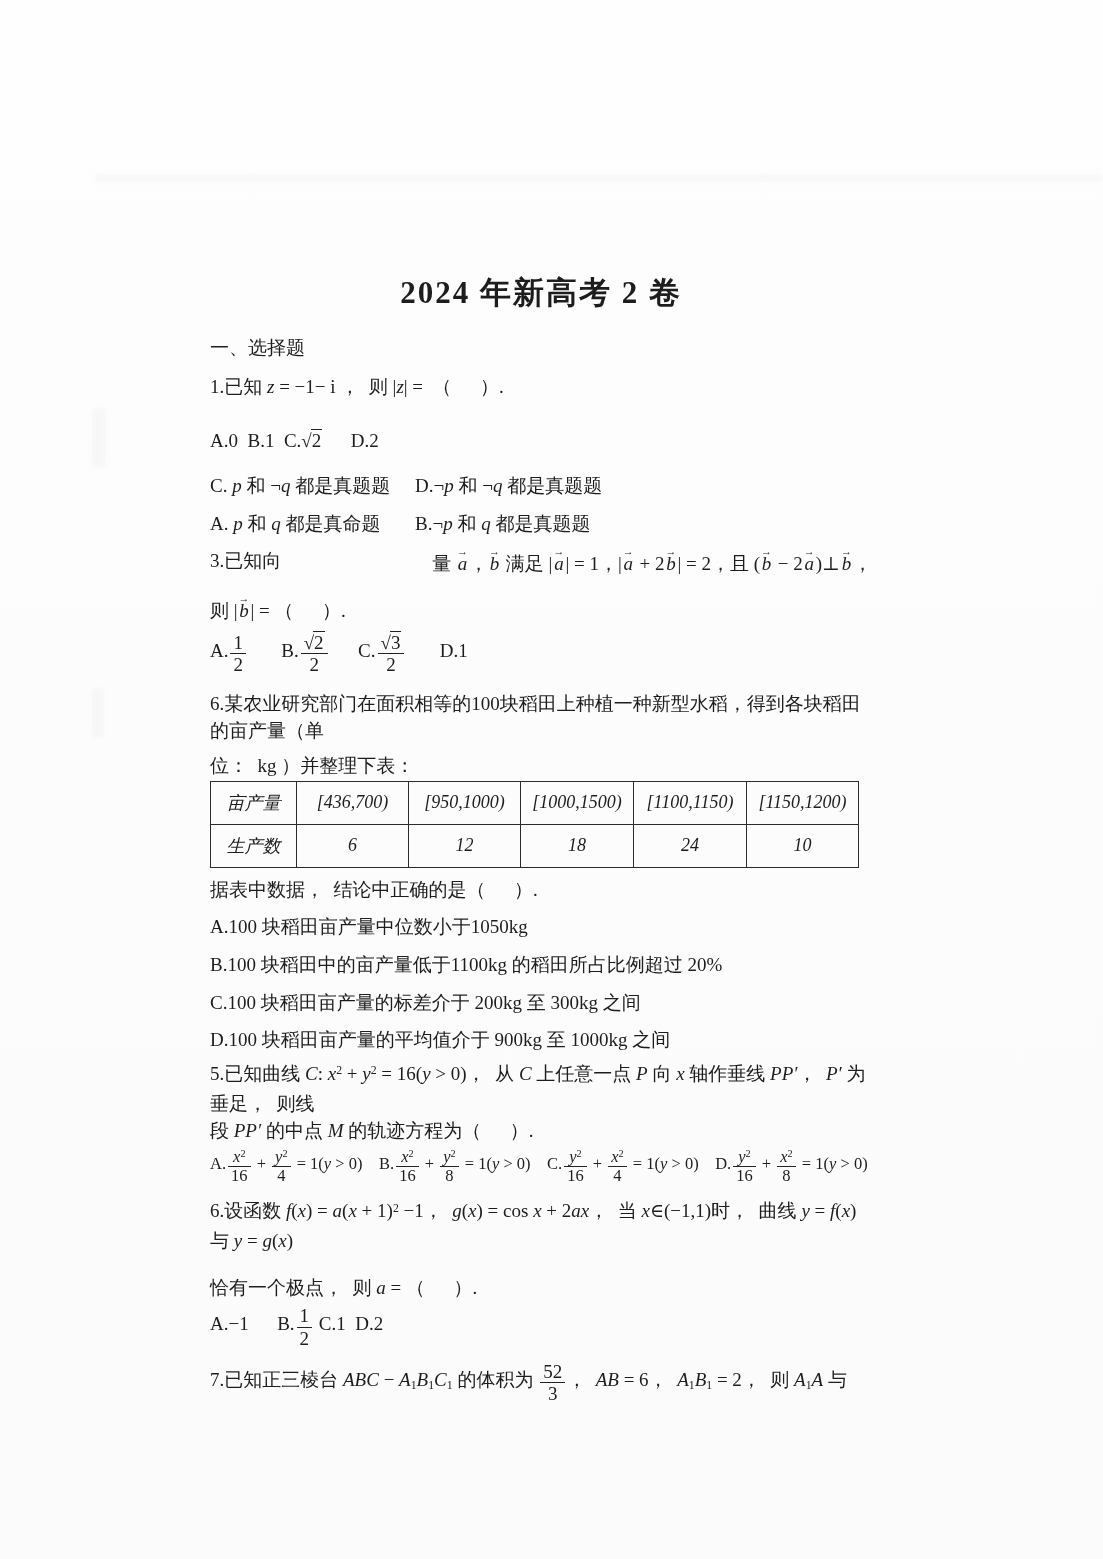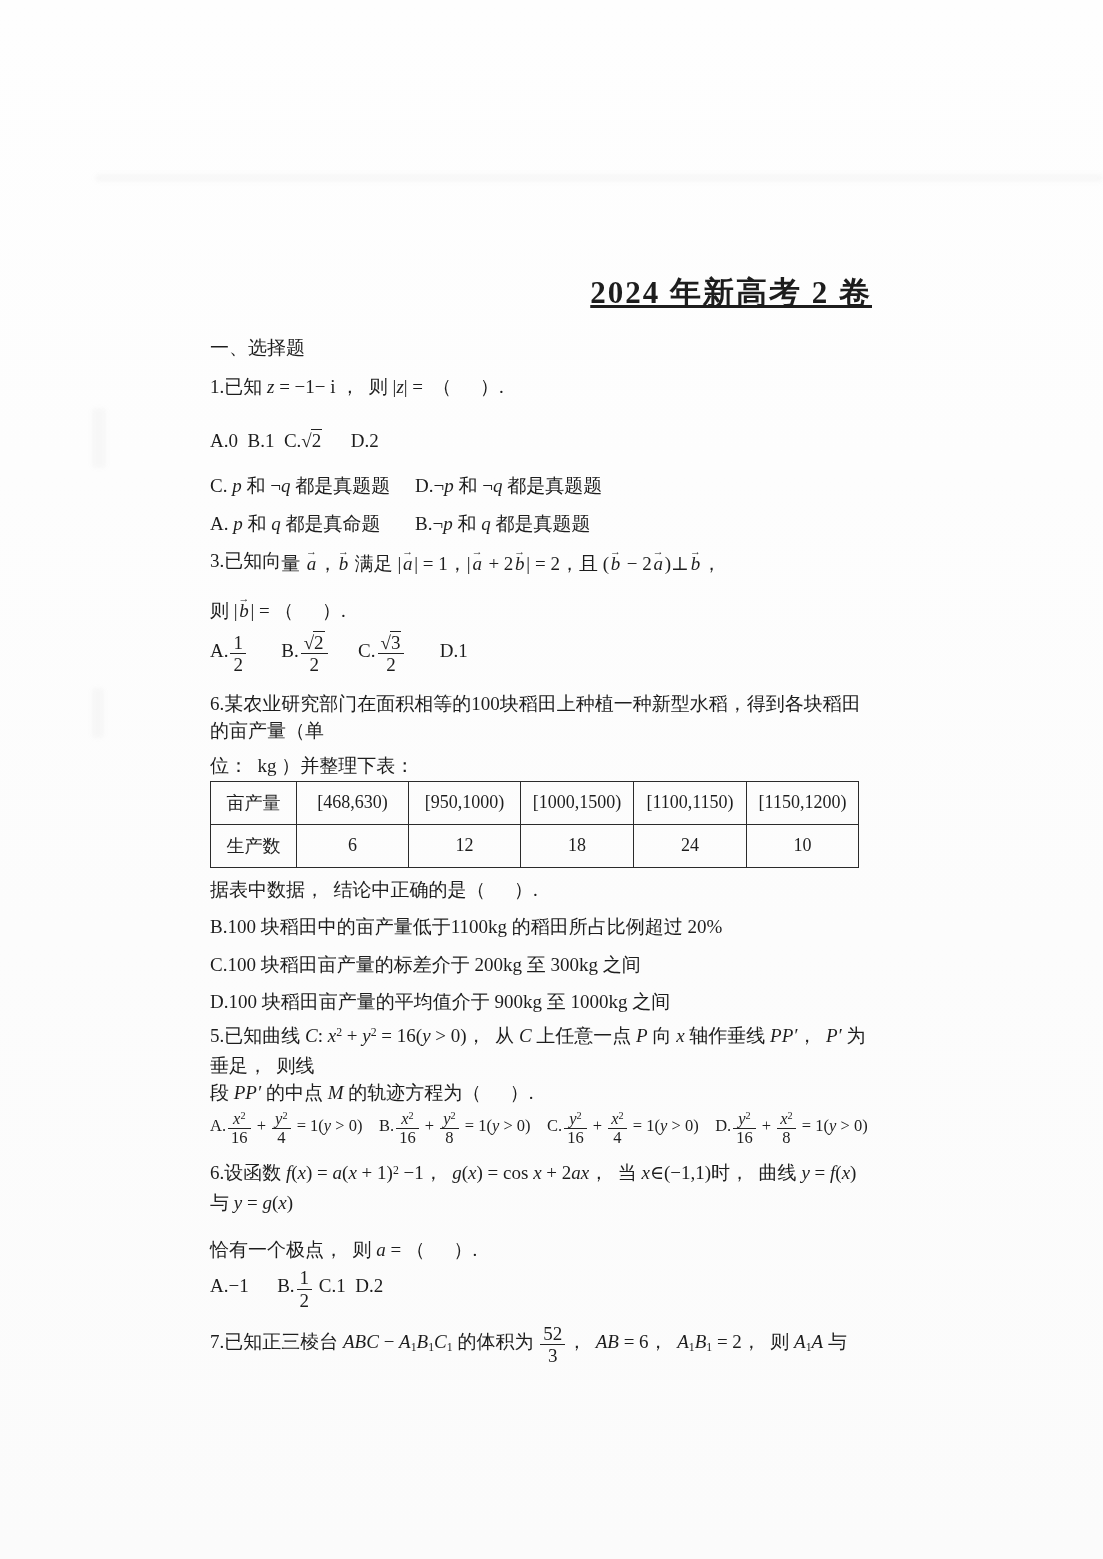--- a/index.html
+++ b/index.html
@@ -9,40 +9,40 @@
     font-family:"Liberation Serif","DejaVu Serif",serif;
     color:#1d1d1d;
     overflow:hidden;
   }
   .page{position:relative;width:1103px;height:1559px;background:linear-gradient(180deg,#fefefe 0%,#fcfcfc 60%,#fbfbfb 100%);}
   .artifact{position:absolute;background:rgba(130,130,130,0.05);filter:blur(2px);border-radius:4px;}
   .a1{left:95px;top:174px;width:1008px;height:8px;}
   .a2{left:92px;top:408px;width:14px;height:60px;}
   .a3{left:92px;top:688px;width:12px;height:50px;}
   .content{position:absolute;left:210px;top:272px;width:662px;}
-  .title{font-size:31px;font-weight:600;letter-spacing:2px;text-align:right;margin:0 0 20px 0;text-decoration:underline;}
+  .title{font-size:31px;font-weight:600;letter-spacing:2px;text-align:center;margin:0 0 20px 0;}
   .line{font-size:19px;line-height:27px;white-space:pre-wrap;}
   .row{display:flex;align-items:flex-start;}
   .w205{flex:0 0 205px;}
-  .spread{}
+  .spread{justify-content:space-between;}
   .sm{font-size:16.5px;}
   .i{font-style:italic;}
   .b{font-weight:700;}
   .sup{font-size:0.62em;position:relative;top:-0.45em;}
   .sub{font-size:0.62em;position:relative;top:0.24em;}
   .frac{display:inline-block;text-align:center;vertical-align:-0.75em;margin:0 2px;}
   .frac .num{display:block;line-height:1.12;padding:0 3px;}
   .frac .den{display:block;line-height:1.12;border-top:1.4px solid #222;padding:0 3px;}
   .sqrt{display:inline-block;white-space:nowrap;}
   .sqrt .rad{letter-spacing:-1px;}
   .sqrt .radbody{border-top:1.4px solid #222;padding:0 1px;}
   .vec{display:inline-block;text-align:center;margin:0 1px;}
   .vec .arr{display:block;font-size:11px;line-height:6px;height:7px;transform:translateY(1px);}
   .vec .vb{display:block;font-style:italic;line-height:20px;}
-  table.freq{border-collapse:collapse;width:648px;margin:2px 0 8px 0;table-layout:fixed;}
+  table.freq{border-collapse:collapse;width:648px;margin:2px 0 8px 0;table-layout:fixed;font-style:italic;}
   table.freq td{border:1.6px solid #2b2b2b;text-align:center;font-size:18px;height:42px;padding:0 2px;overflow:hidden;}
 </style>
 </head>
 <body>
 
 <div class="page">
   <div class="artifact a1"></div>
   <div class="artifact a2"></div>
   <div class="artifact a3"></div>
 
@@ -79,38 +79,39 @@
         <col style="width:86px">
           <col style="width:112px">
           <col style="width:112px">
           <col style="width:113px">
           <col style="width:113px">
           <col style="width:112px">
       </colgroup>
       <tbody>
         <tr>
           <td>亩产量</td>
-          <td>[468,630)</td>
+          <td>[436,700)</td>
           <td>[950,1000)</td>
           <td>[1000,1500)</td>
           <td>[1100,1150)</td>
           <td>[1150,1200)</td>
         </tr>
         <tr>
           <td>生产数</td>
           <td>6</td>
           <td>12</td>
           <td>18</td>
           <td>24</td>
           <td>10</td>
         </tr>
       </tbody>
     </table>
 
     <div class="line" style="margin-bottom:10px">据表中数据，  结论中正确的是（      ）.</div>
+    <div class="line" style="margin-bottom:11px">A.100 块稻田亩产量中位数小于1050kg</div>
     <div class="line" style="margin-bottom:11px">B.100 块稻田中的亩产量低于1100kg 的稻田所占比例超过 20%</div>
     <div class="line" style="margin-bottom:10px">C.100 块稻田亩产量的标差介于 200kg 至 300kg 之间</div>
     <div class="line" style="margin-bottom:7px">D.100 块稻田亩产量的平均值介于 900kg 至 1000kg 之间</div>
 
     <div class="line" style="">5.已知曲线 <span class="i">C</span>: <span class="i">x</span><span class="sup">2</span> + <span class="i">y</span><span class="sup">2</span> = 16(<span class="i">y</span> &gt; 0)，  从 <span class="i">C</span> 上任意一点 <span class="i">P</span> 向 <span class="i">x</span> 轴作垂线 <span class="i">PP′</span>，  <span class="i">P′</span> 为垂足，  则线</div>
     <div class="line" style="margin-bottom:4px">段 <span class="i">PP′</span> 的中点 <span class="i">M</span> 的轨迹方程为（      ）.</div>
     <div class="line sm" style="margin-bottom:12px;white-space:pre">A.<span class="frac"><span class="num"><span class="i">x</span><span class="sup">2</span></span><span class="den">16</span></span> + <span class="frac"><span class="num"><span class="i">y</span><span class="sup">2</span></span><span class="den">4</span></span> = 1(<span class="i">y</span> &gt; 0)    B.<span class="frac"><span class="num"><span class="i">x</span><span class="sup">2</span></span><span class="den">16</span></span> + <span class="frac"><span class="num"><span class="i">y</span><span class="sup">2</span></span><span class="den">8</span></span> = 1(<span class="i">y</span> &gt; 0)    C.<span class="frac"><span class="num"><span class="i">y</span><span class="sup">2</span></span><span class="den">16</span></span> + <span class="frac"><span class="num"><span class="i">x</span><span class="sup">2</span></span><span class="den">4</span></span> = 1(<span class="i">y</span> &gt; 0)    D.<span class="frac"><span class="num"><span class="i">y</span><span class="sup">2</span></span><span class="den">16</span></span> + <span class="frac"><span class="num"><span class="i">x</span><span class="sup">2</span></span><span class="den">8</span></span> = 1(<span class="i">y</span> &gt; 0)</div>
 
     <div class="line" style="margin-bottom:20px">6.设函数 <span class="i">f</span>(<span class="i">x</span>) = <span class="i">a</span>(<span class="i">x</span> + 1)<span class="sup">2</span> −1，  <span class="i">g</span>(<span class="i">x</span>) = cos <span class="i">x</span> + 2<span class="i">ax</span>，  当 <span class="i">x</span>∈(−1,1)时，  曲线 <span class="i">y</span> = <span class="i">f</span>(<span class="i">x</span>) 与 <span class="i">y</span> = <span class="i">g</span>(<span class="i">x</span>)</div>
     <div class="line" style="margin-bottom:4px">恰有一个极点，  则 <span class="i">a</span> = （      ）.</div>

